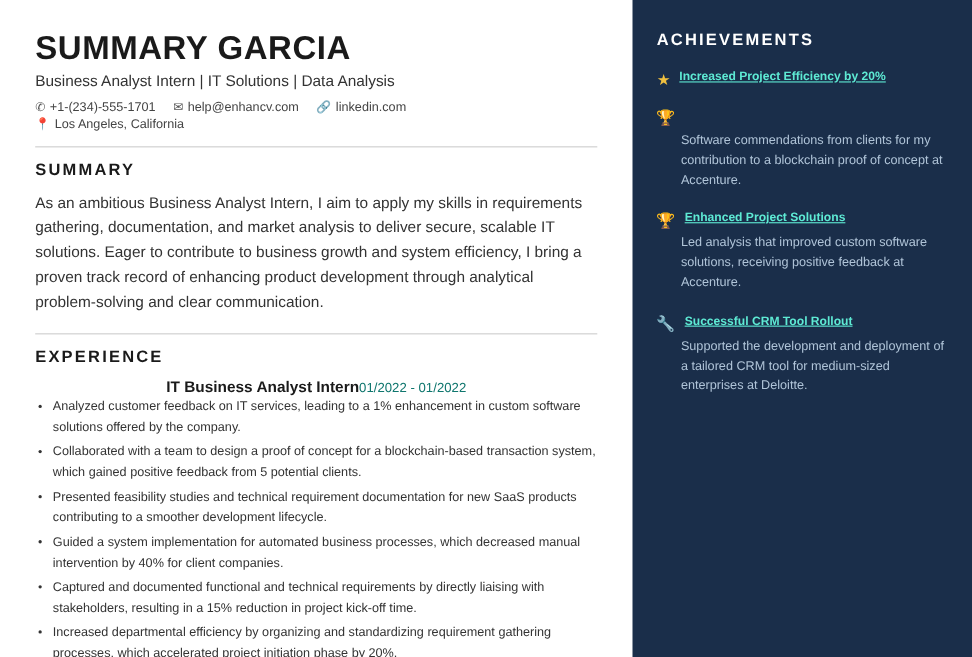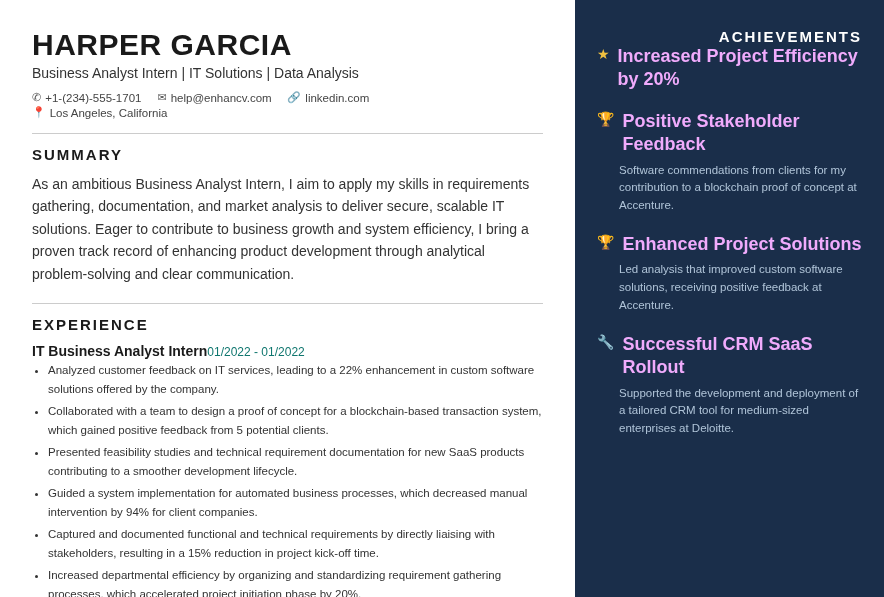--- a/index.html
+++ b/index.html
@@ -86,21 +86,21 @@
       line-height: 1.6;
     }
 
     .section {
       margin-bottom: 18px;
     }
 
     
     .job-header {
       display: flex;
-      justify-content: flex-start;
+      justify-content: center;
       align-items: baseline;
       margin-bottom: 2px;
     }
 
     .job-title {
       font-size: 14px;
       font-weight: 700;
       color: #1a1a1a;
     }
 
@@ -151,21 +151,21 @@
       color: #fff;
       flex-shrink: 0;
     }
 
     .achievements-title {
       font-size: 15px;
       font-weight: 800;
       letter-spacing: 2px;
       text-transform: uppercase;
       color: #fff;
-      text-align: right;
+      margin-bottom: 18px;
     }
 
     .achievement-item {
       margin-bottom: 18px;
     }
 
     .achievement-header {
       display: flex;
       align-items: flex-start;
       gap: 8px;
@@ -173,40 +173,41 @@
     }
 
     .ach-icon {
       font-size: 14px;
       color: #f0c040;
       flex-shrink: 0;
       margin-top: 1px;
     }
 
     .ach-title {
-      font-size: 18px;
+      font-size: 11px;
       font-weight: 700;
-      color: #f0abfc;
+      color: #5eead4;
       line-height: 1.3;
+      text-decoration: underline;
     }
 
     .ach-desc {
       font-size: 11.5px;
       color: #b0c4d8;
       line-height: 1.55;
       padding-left: 22px;
     }
   </style>
 </head>
 <body>
 
 <div class="left-panel">
 
   <div>
-    <div class="name">HARPER GARCIA</div>
+    <div class="name">SUMMARY GARCIA</div>
     <div class="title">Business Analyst Intern | IT Solutions | Data Analysis</div>
     <div class="contact-row">
       <div class="contact-item">
         <span class="contact-icon">✆</span>
         <span>+1-(234)-555-1701</span>
       </div>
       <div class="contact-item">
         <span class="contact-icon">✉</span>
         <span>help@enhancv.com</span>
       </div>
@@ -230,24 +231,24 @@
   <div class="section">
     <hr class="section-divider">
     <div class="section-title">EXPERIENCE</div>
 
     <div>
       <div class="job-header">
         <span class="job-title">IT Business Analyst Intern</span>
         <span class="job-dates">01/2022 - 01/2022</span>
       </div>
       <ul class="job-bullets">
-        <li>Analyzed customer feedback on IT services, leading to a 22% enhancement in custom software solutions offered by the company.</li>
+        <li>Analyzed customer feedback on IT services, leading to a 1% enhancement in custom software solutions offered by the company.</li>
         <li>Collaborated with a team to design a proof of concept for a blockchain-based transaction system, which gained positive feedback from 5 potential clients.</li>
         <li>Presented feasibility studies and technical requirement documentation for new SaaS products contributing to a smoother development lifecycle.</li>
-        <li>Guided a system implementation for automated business processes, which decreased manual intervention by 94% for client companies.</li>
+        <li>Guided a system implementation for automated business processes, which decreased manual intervention by 40% for client companies.</li>
         <li>Captured and documented functional and technical requirements by directly liaising with stakeholders, resulting in a 15% reduction in project kick-off time.</li>
         <li>Increased departmental efficiency by organizing and standardizing requirement gathering processes, which accelerated project initiation phase by 20%.</li>
       </ul>
     </div>
 
     <hr class="exp-divider">
 
   </div>
 </div>
 
@@ -257,34 +258,33 @@
   <div class="achievement-item">
     <div class="achievement-header">
       <span class="ach-icon">★</span>
       <span class="ach-title">Increased Project Efficiency by 20%</span>
     </div>
   </div>
 
   <div class="achievement-item">
     <div class="achievement-header">
       <span class="ach-icon">🏆</span>
-      <span class="ach-title">Positive Stakeholder Feedback</span>
     </div>
     <div class="ach-desc">Software commendations from clients for my contribution to a blockchain proof of concept at Accenture.</div>
   </div>
 
   <div class="achievement-item">
     <div class="achievement-header">
       <span class="ach-icon">🏆</span>
       <span class="ach-title">Enhanced Project Solutions</span>
     </div>
     <div class="ach-desc">Led analysis that improved custom software solutions, receiving positive feedback at Accenture.</div>
   </div>
 
   <div class="achievement-item">
     <div class="achievement-header">
       <span class="ach-icon">🔧</span>
-      <span class="ach-title">Successful CRM SaaS Rollout</span>
+      <span class="ach-title">Successful CRM Tool Rollout</span>
     </div>
     <div class="ach-desc">Supported the development and deployment of a tailored CRM tool for medium-sized enterprises at Deloitte.</div>
   </div>
 
 </div>
 
 </body></html>

